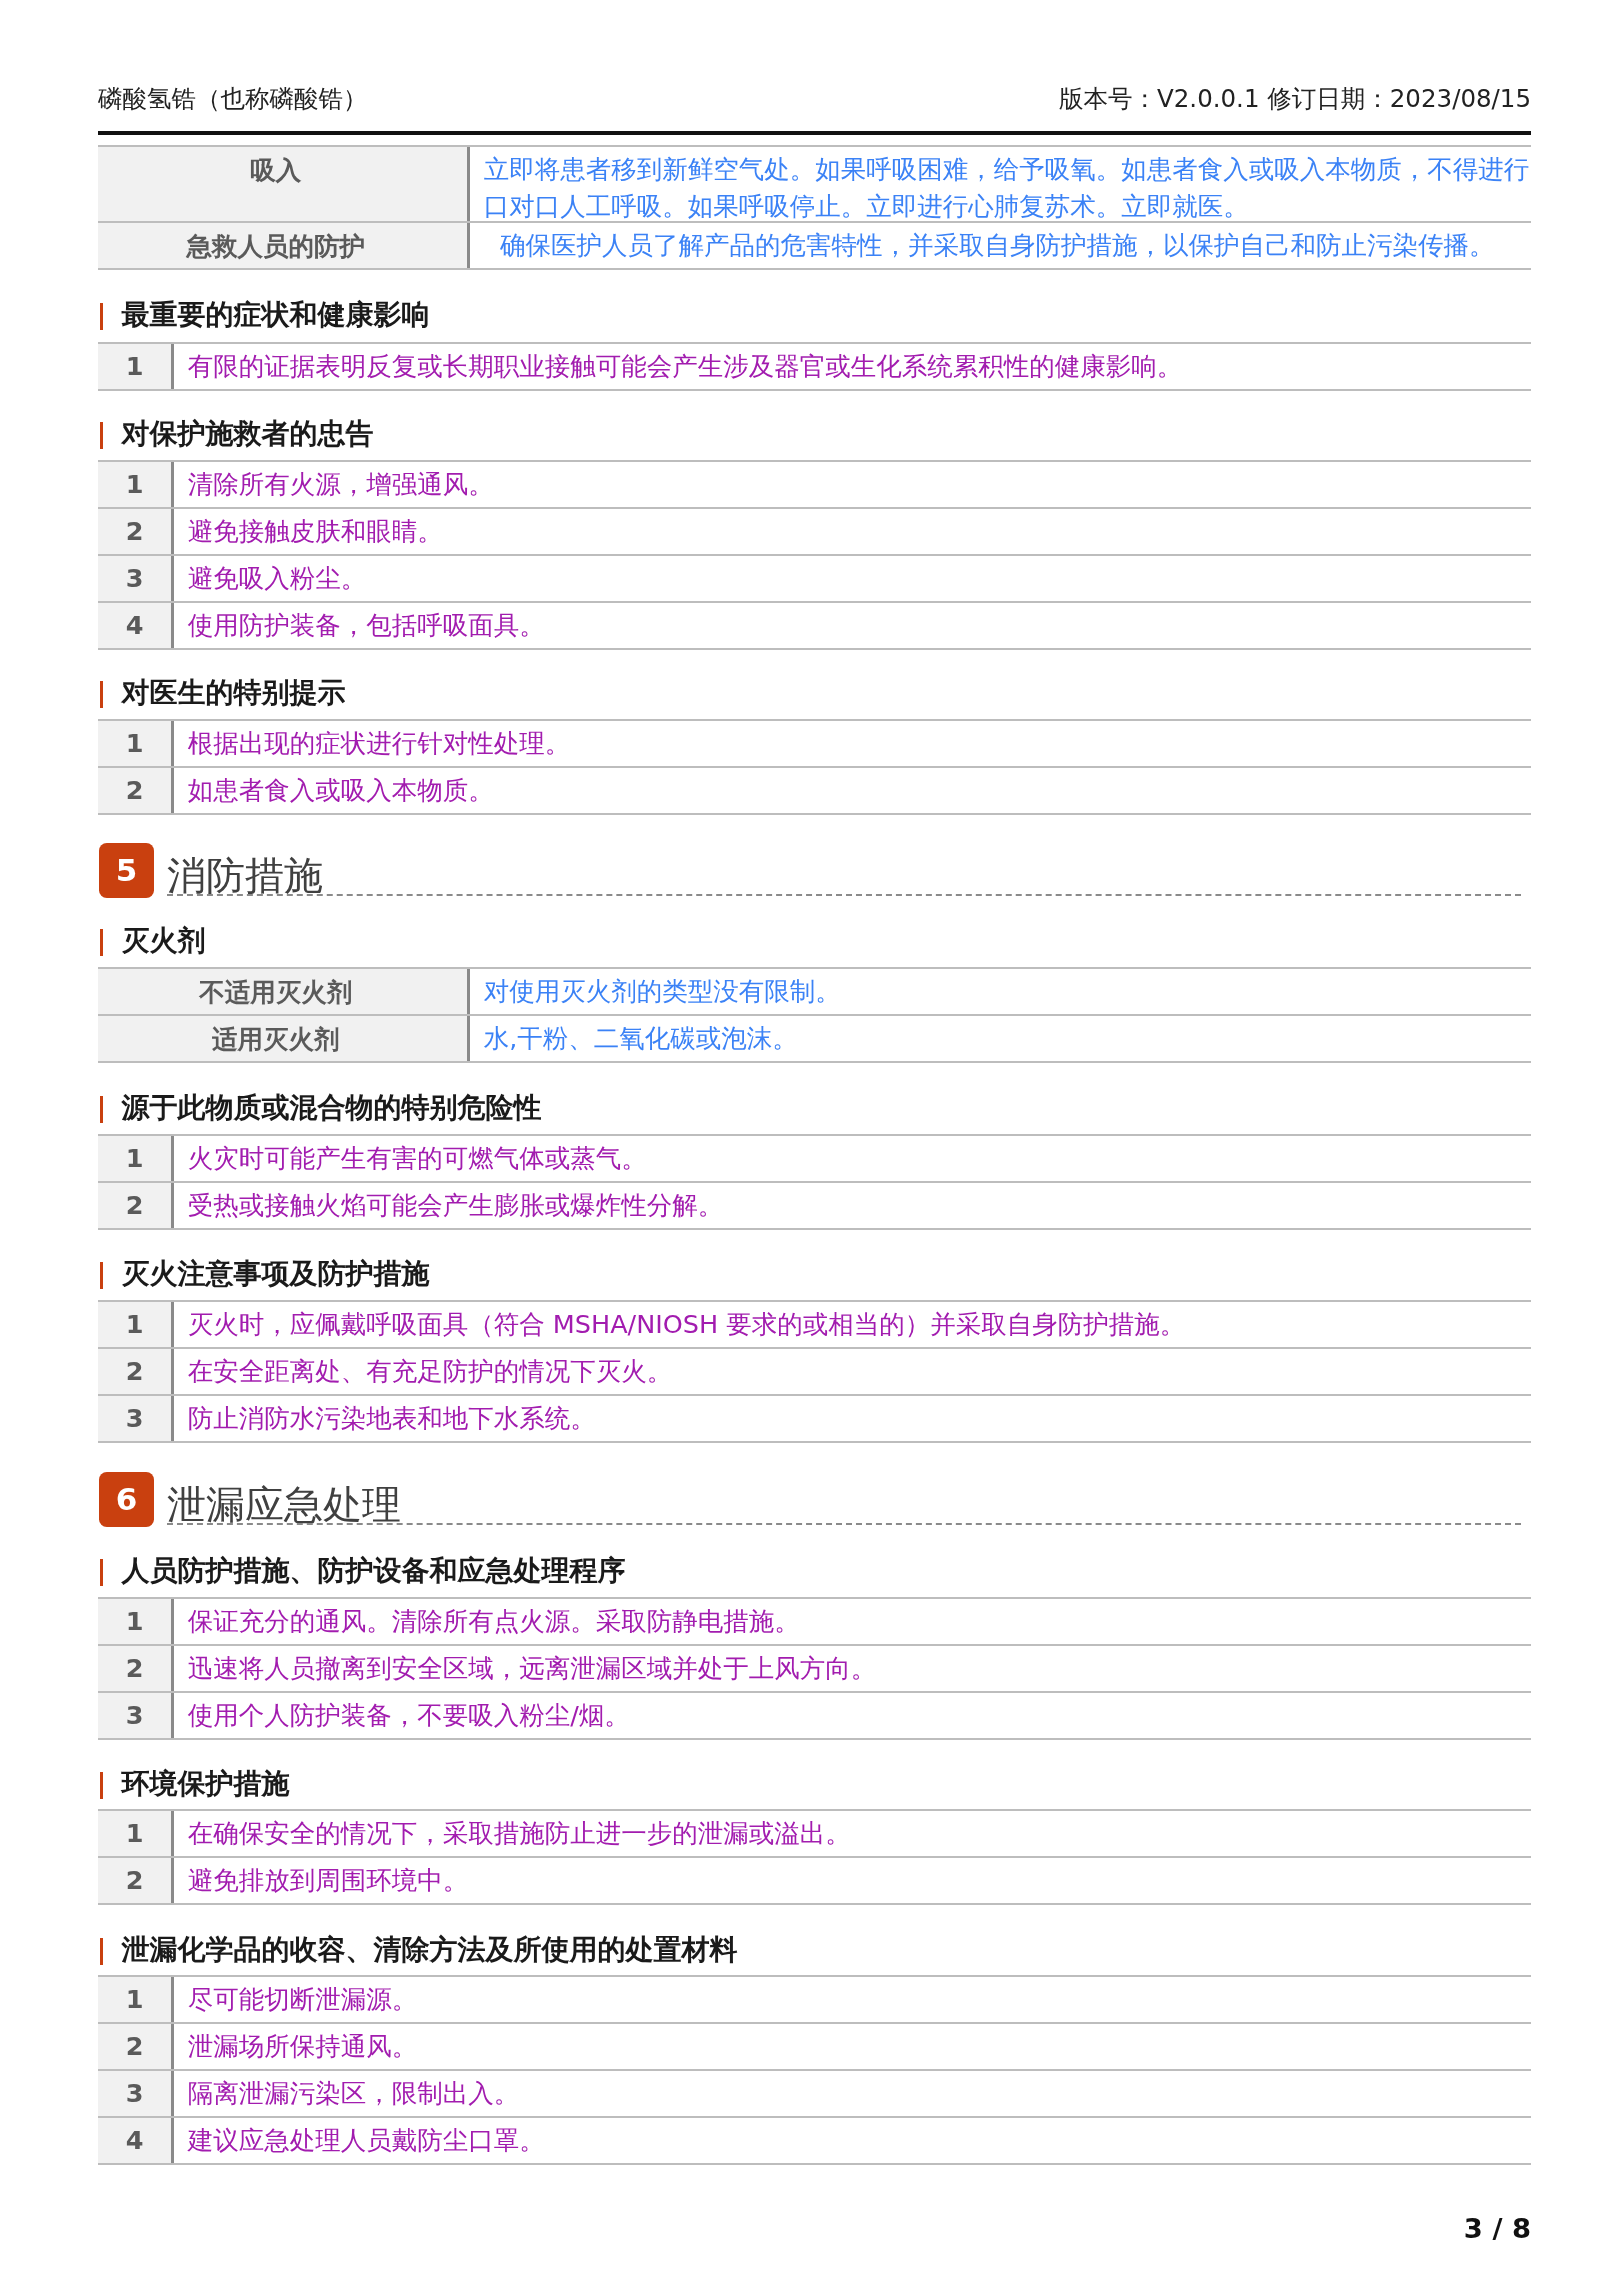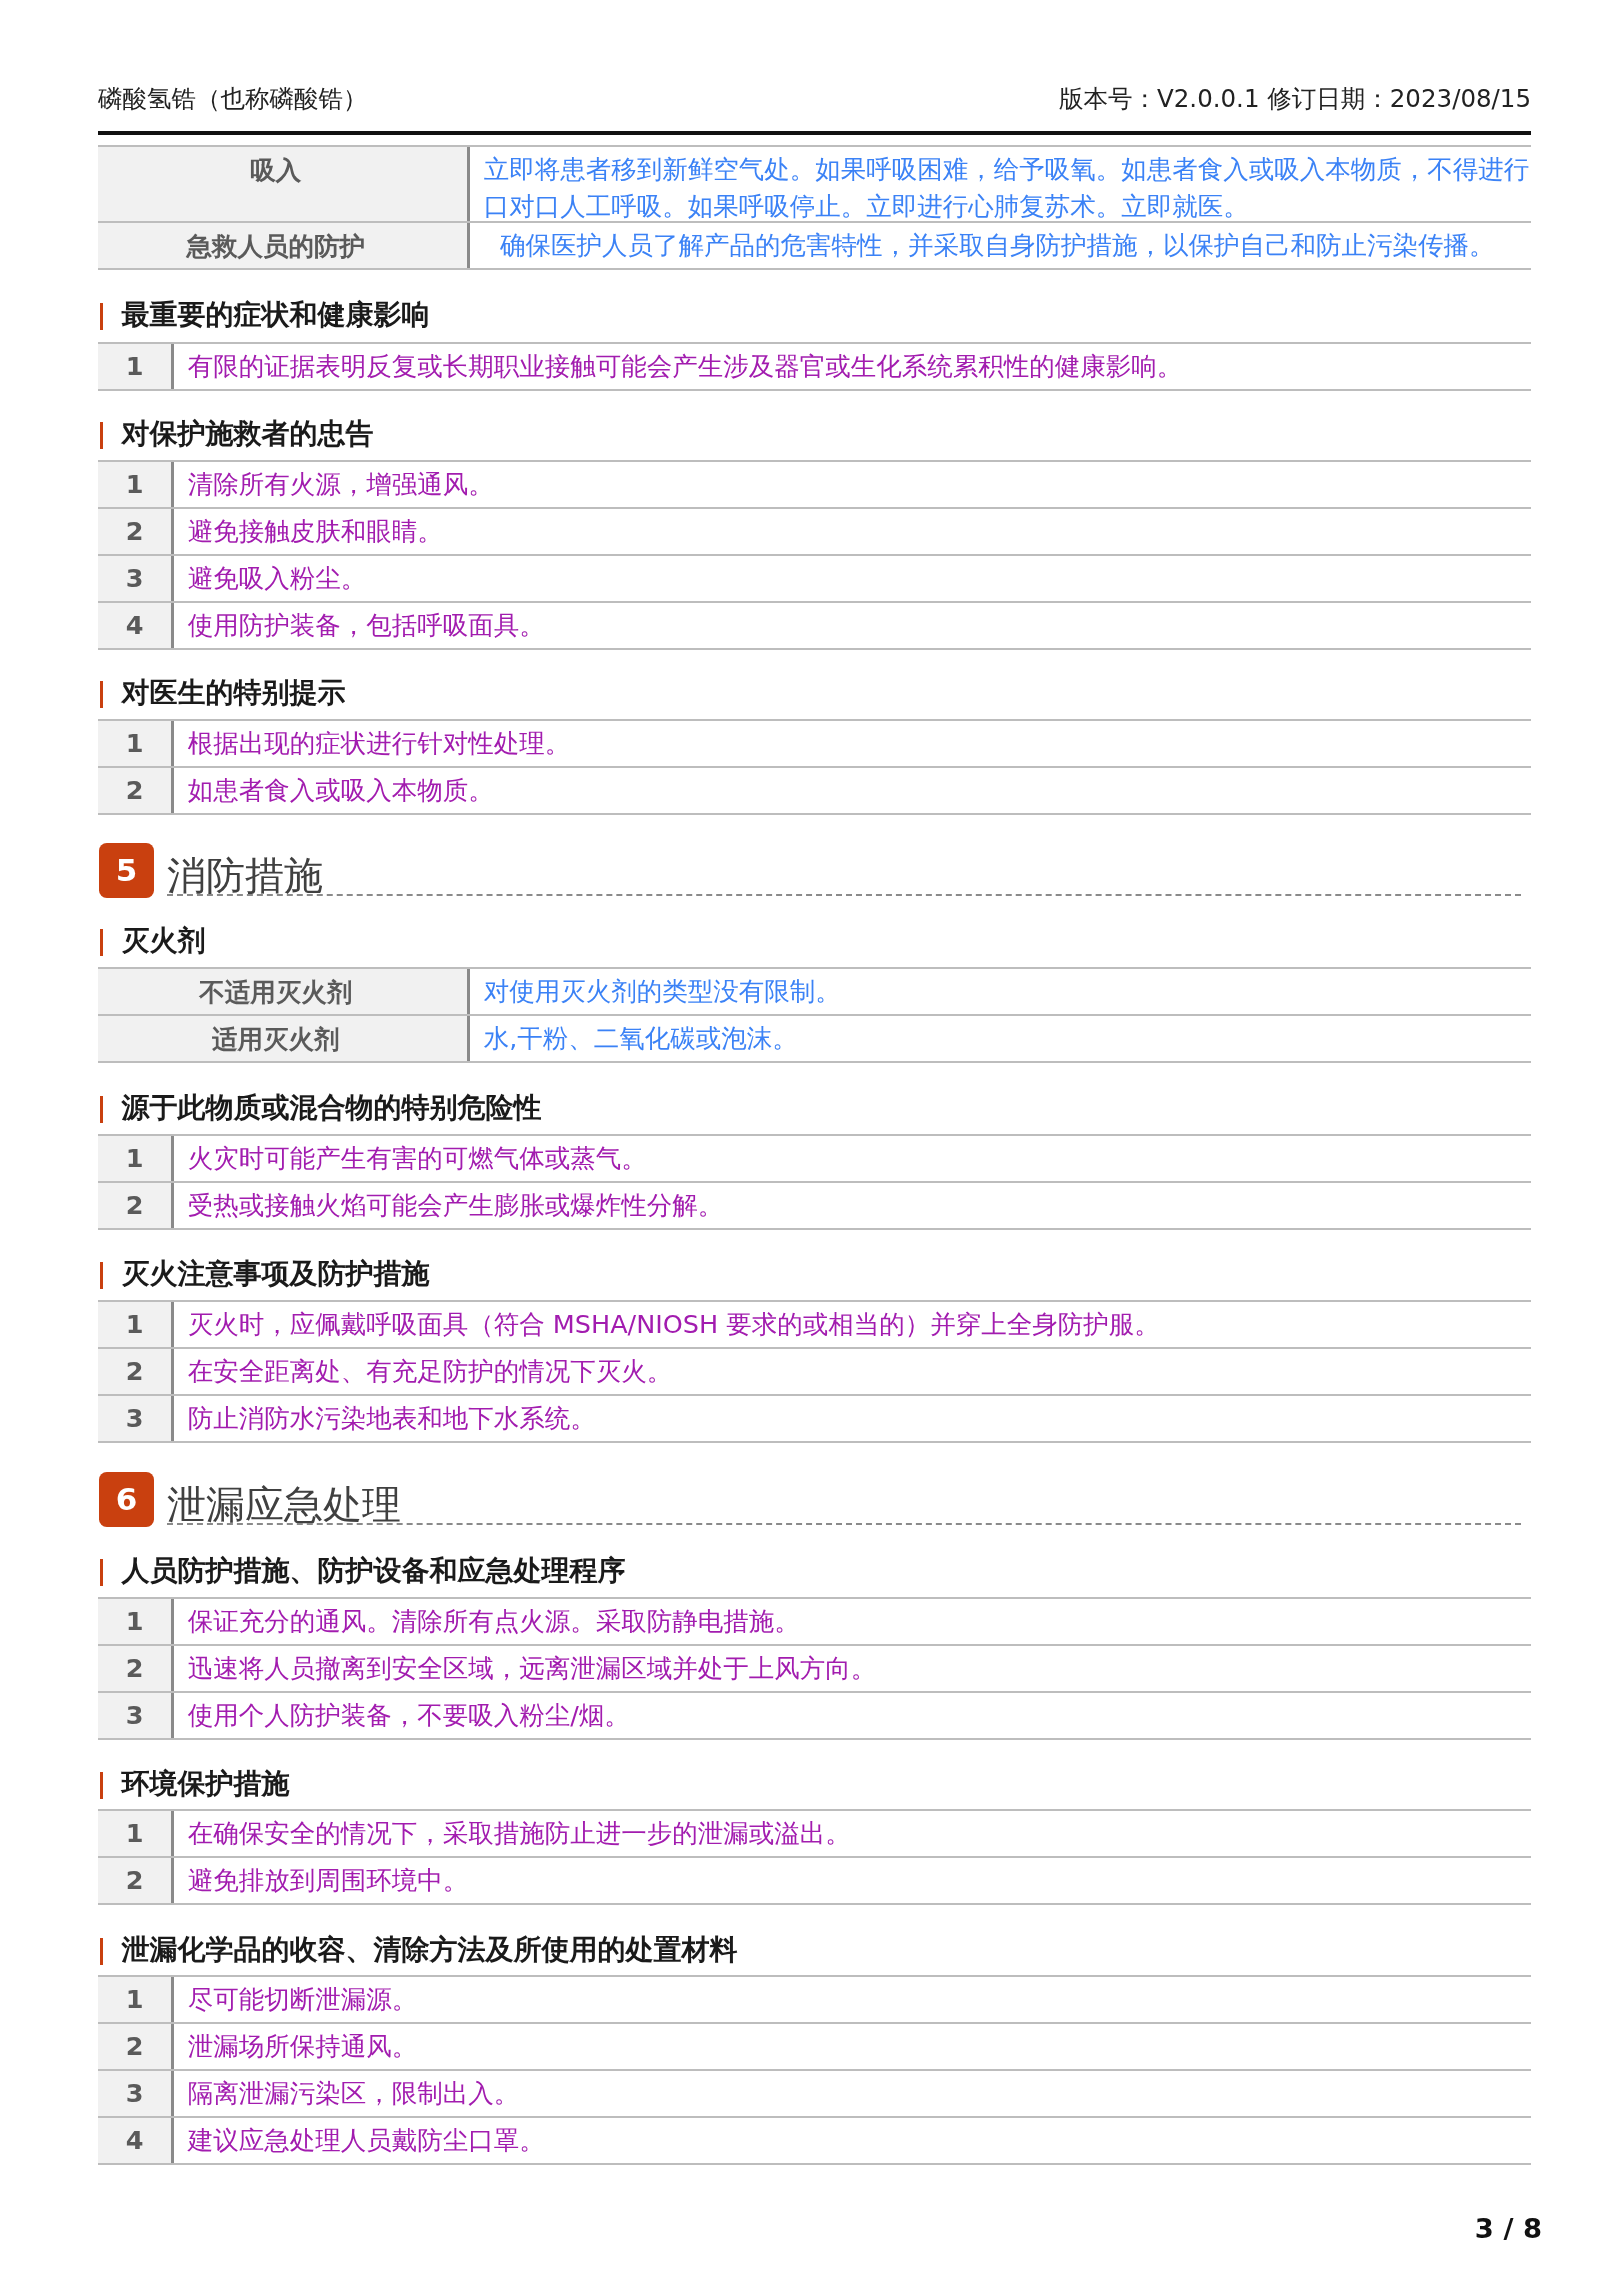--- a/index.html
+++ b/index.html
@@ -28,21 +28,21 @@
              color:#5a5a5a; font-size:25.5px; line-height:45px; border-right:3.9px solid #8a8a8a; }
   .list .t { flex:1; padding-left:13.7px; font-size:25.5px; line-height:45px; color:#a21caf; }
 
   .sec { position:absolute; left:0; width:1423px; height:57px; }
   .sec .badge { position:absolute; left:1px; top:0; width:55px; height:55px; background:#c9400f;
                 border-radius:7.8px; color:#fff; font-weight:bold; font-size:31px; text-align:center;
                 line-height:55px; }
   .sec .title { position:absolute; left:69px; top:5.9px; font-size:39px; color:#404040; }
   .sec .dash { position:absolute; left:69px; right:0; top:51px; border-top:2.9px dashed #8a8a8a; }
 
-  .pnum { position:absolute; top:2213px; right:78px; font-size:27.4px; font-weight:bold; color:#111; }
+  .pnum { position:absolute; top:2213px; right:89px; font-size:27.4px; font-weight:bold; color:#111; }
 </style>
 </head>
 <body>
 
 <div class="page">
 
   <div class="hdr">
     <span class="l">磷酸氢锆（也称磷酸锆）</span>
     <span class="r">版本号：V2.0.0.1 修订日期：2023/08/15</span>
   </div>
@@ -126,21 +126,21 @@
     <div class="row">
         <div class="n">2</div>
         <div class="t">受热或接触火焰可能会产生膨胀或爆炸性分解。</div>
       </div>
   </div>
 
   <div class="sub" style="top:1254px;">灭火注意事项及防护措施</div>
   <div class="list" style="top:1300px;">
     <div class="row">
         <div class="n">1</div>
-        <div class="t">灭火时，应佩戴呼吸面具（符合 MSHA/NIOSH 要求的或相当的）并穿上全身防护服。</div>
+        <div class="t">灭火时，应佩戴呼吸面具（符合 MSHA/NIOSH 要求的或相当的）并采取自身防护措施。</div>
       </div>
     <div class="row">
         <div class="n">2</div>
         <div class="t">在安全距离处、有充足防护的情况下灭火。</div>
       </div>
     <div class="row">
         <div class="n">3</div>
         <div class="t">防止消防水污染地表和地下水系统。</div>
       </div>
   </div>

